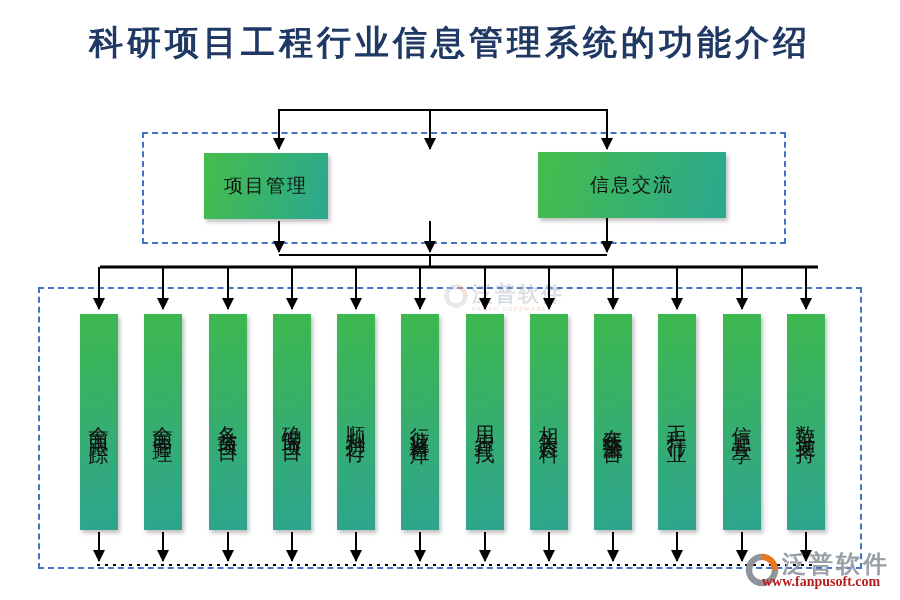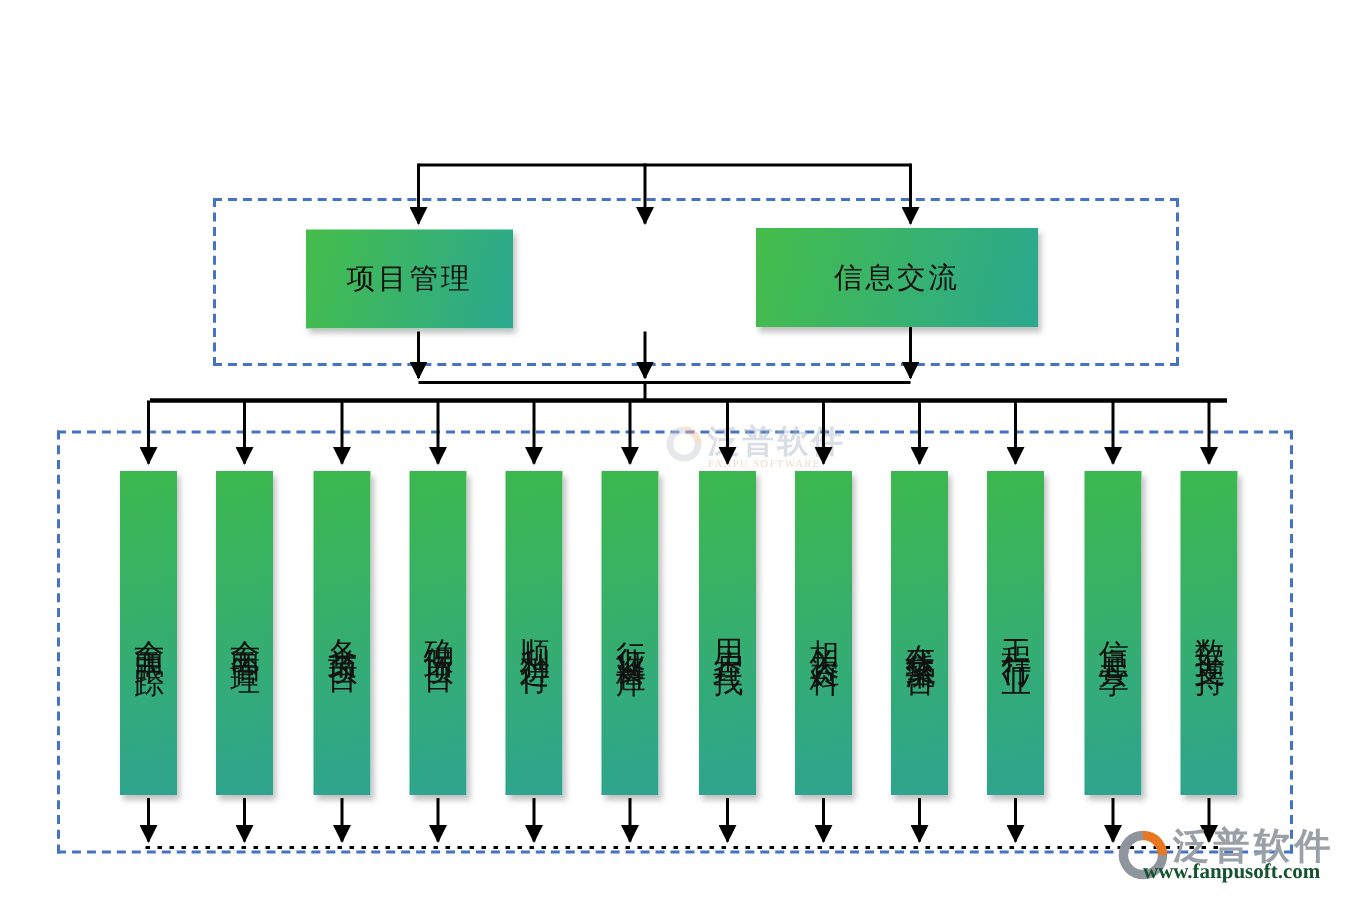--- a/index.html
+++ b/index.html
@@ -36,48 +36,49 @@
   .wm-center .wm-brand{font-size:21px;font-weight:bold;color:#aeb9c6;letter-spacing:2px;line-height:22px;}
   .wm-center .wm-sub{font-size:7px;color:#e0a98c;letter-spacing:1px;}
   .wm-corner{position:absolute;left:742px;top:546px;z-index:5;width:158px;}
   .wm-corner .logo{position:absolute;left:2px;top:6px;width:36px;height:36px;}
   .wm-center .logo{width:26px;height:26px;margin-right:3px;}
   .wm-corner .wm-brand{
     position:absolute;left:40px;top:2px;font-size:24px;font-weight:bold;
     color:#9aa0a8;letter-spacing:3px;white-space:nowrap;
   }
   .wm-corner .wm-url{
-    position:absolute;left:20px;top:28px;font-size:14px;font-weight:bold;color:#14532d;
+    position:absolute;left:20px;top:28px;font-size:14px;font-weight:bold;color:#b91c1c;
     font-family:"Liberation Serif",serif;white-space:nowrap;
   }
 </style>
 </head>
 <body>
 
 <div id="stage">
 
+  <div class="title">科研项目工程行业信息管理系统的功能介绍</div>
 
   <div class="dashed-box" style="left:142px;top:132px;width:640px;height:108px;"></div>
   <div class="dashed-box" style="left:38px;top:287px;width:820px;height:278px;"></div>
 
   <div class="wm-center">
     <svg class="logo" viewBox="0 0 40 40">
       <path fill="#c9ced4" d="M20 2a18 18 0 1 0 18 18h-7a11 11 0 1 1-11-11z"></path>
       <path fill="#eebfa2" d="M20 9a11 11 0 0 1 11 11h7A18 18 0 0 0 20 2z"></path>
     </svg>
     <div>
       <div class="wm-brand">泛普软件</div>
       <div class="wm-sub">FANPU SOFTWARE</div>
     </div>
   </div>
 
-  <div class="top-box" style="left:204px;top:153px;width:138px;">
+  <div class="top-box" style="left:204px;top:153px;width:124px;">
     <span>项目管理</span>
   </div>
-  <div class="top-box" style="left:504px;top:152px;width:188px;">
+  <div class="top-box" style="left:538px;top:152px;width:188px;">
     <span>信息交流</span>
   </div>
 
   <div class="bar" style="left:80px;">
       <span class="bar-text">全面跟踪</span>
     </div>
   <div class="bar" style="left:144px;">
       <span class="bar-text">全面管理</span>
     </div>
   <div class="bar" style="left:209px;">

